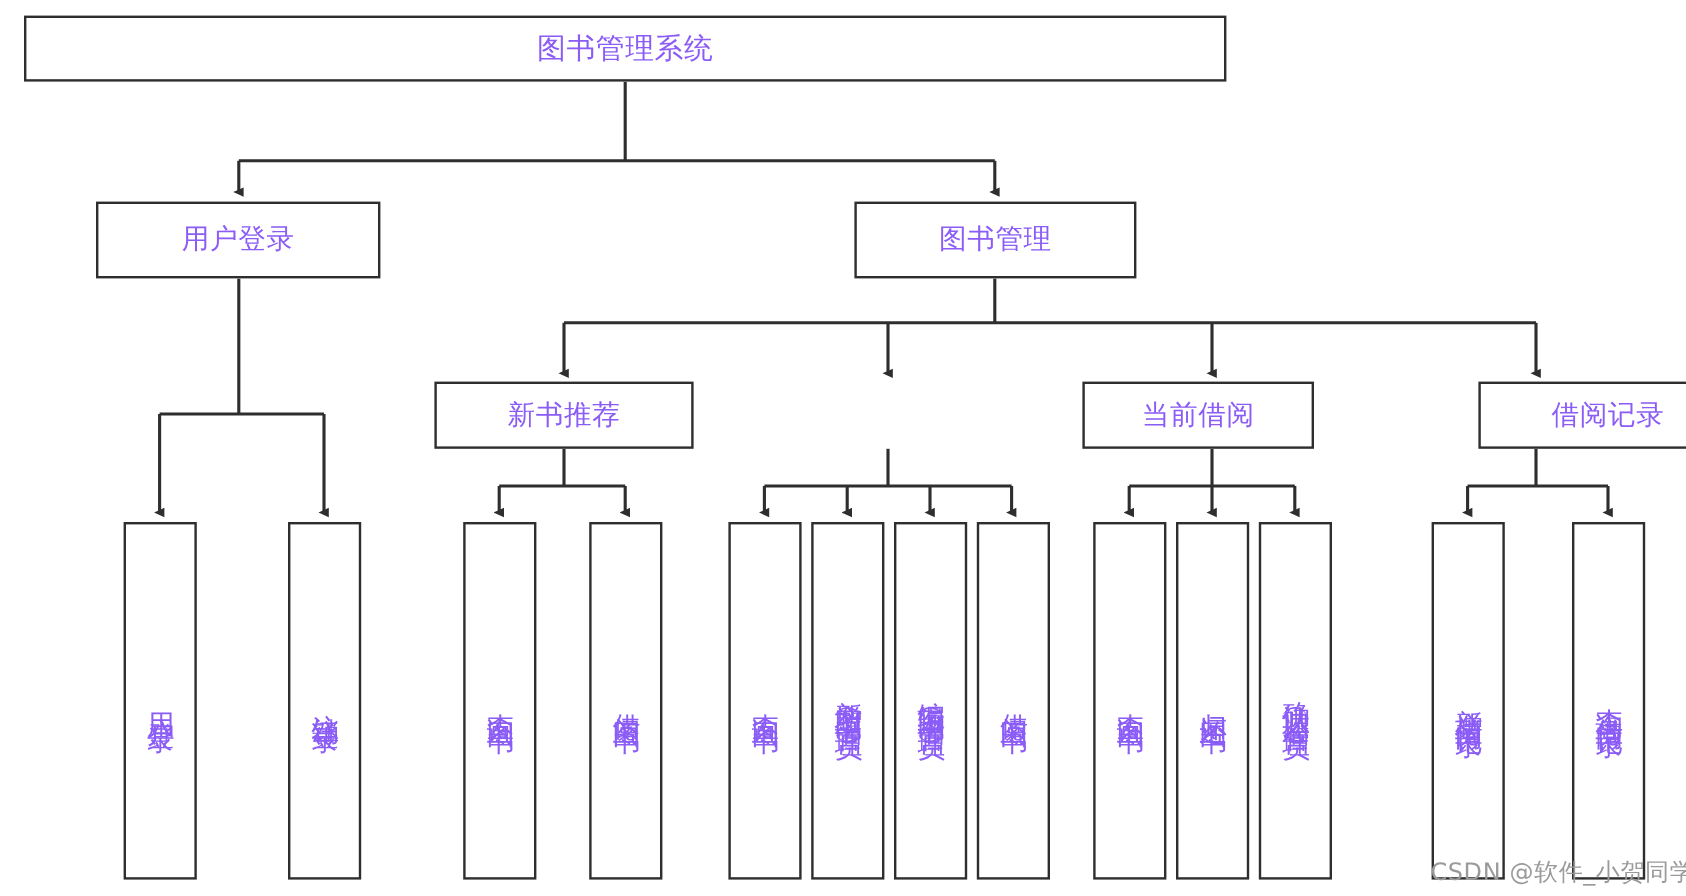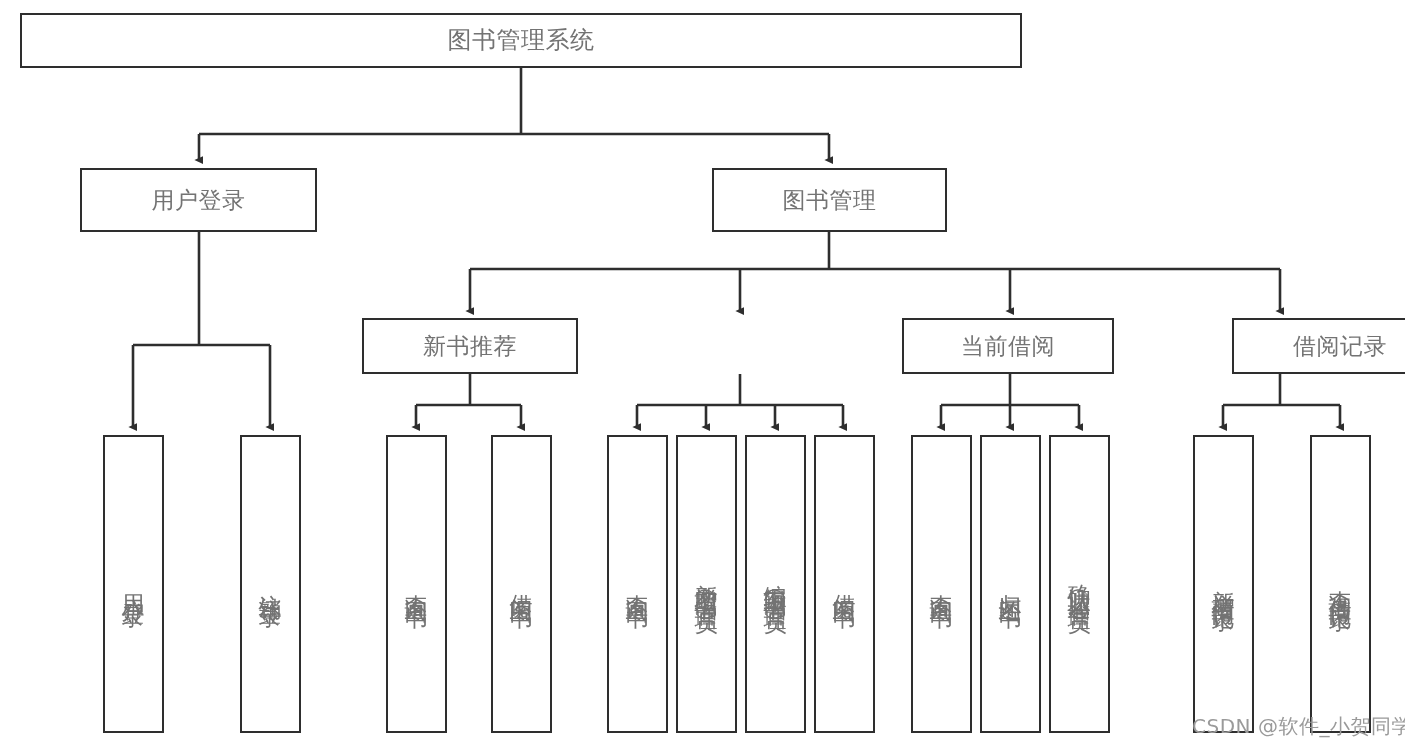--- a/index.html
+++ b/index.html
@@ -27,21 +27,21 @@
     height: 747px;
   }
   .node-box {
     position: absolute;
     box-sizing: border-box;
     border: 2.5px solid #2e2e2e;
     background: #ffffff;
     display: flex;
     align-items: center;
     justify-content: center;
-    color: #737373;
+    color: #8b5cf6;
   }
   .node-label {
     text-align: center;
     line-height: 1.16;
     letter-spacing: 0.5px;
     white-space: nowrap;
   }
   .node-box.horizontal .node-label {
     font-size: 23px;
   }
@@ -146,21 +146,21 @@
   <div class="node-box horizontal" style="left:80px; top:168px; width:237px; height:64px;">
     <span class="node-label">用户登录</span>
   </div>
   <div class="node-box horizontal" style="left:712px; top:168px; width:235px; height:64px;">
     <span class="node-label">图书管理</span>
   </div>
 
   <div class="node-box horizontal" style="left:362px; top:318px; width:216px; height:56px;">
     <span class="node-label">新书推荐</span>
   </div>
-  <div class="node-box horizontal" style="left:902px; top:318px; width:212px; height:56px;">
+  <div class="node-box horizontal" style="left:902px; top:318px; width:193px; height:56px;">
     <span class="node-label">当前借阅</span>
   </div>
   <div class="node-box horizontal" style="left:1220px; top:318px; width:216px; height:56px;margin-left:12px;">
     <span class="node-label">借阅记录</span>
   </div>
 
   <div class="node-box vertical" style="left:103px; top:435px; width:61px; height:298px;">
     <span class="node-label">用户登录</span>
   </div>
   <div class="node-box vertical" style="left:240px; top:435px; width:61px; height:298px;">

